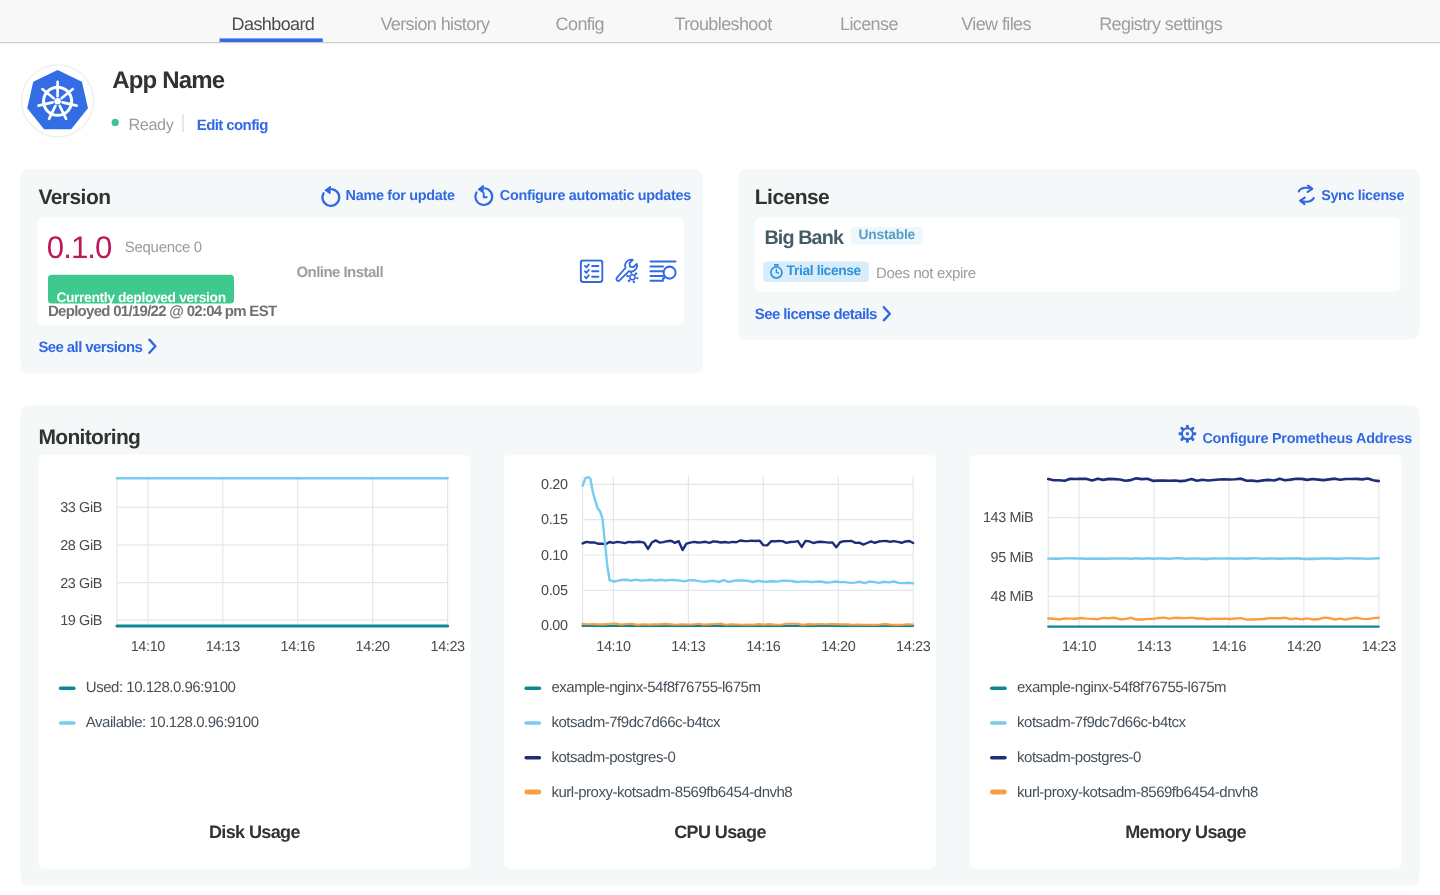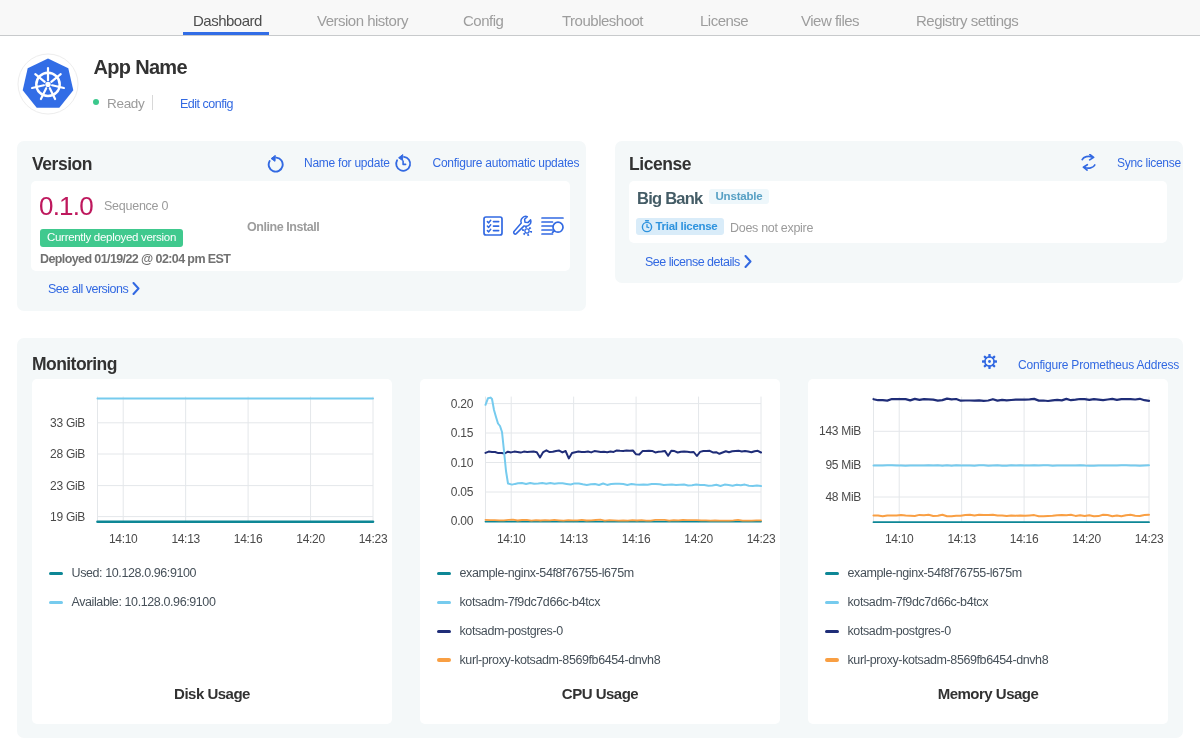--- a/index.html
+++ b/index.html
@@ -1,19 +1,19 @@
 <!DOCTYPE html>
 <html><head><meta charset="utf-8">
 <style>
 * { margin:0; padding:0; box-sizing:border-box; }
 body { width:1200px; height:746px; position:relative; overflow:hidden;
   font-family:"Liberation Sans", sans-serif; background:#fff;
   -webkit-font-smoothing:antialiased; }
 .abs { position:absolute; }
-.blue { color:#3269e2; font-weight:normal;margin-left:16px; }
+.blue { color:#3269e2; font-weight:bold; }
 </style></head>
 <body>
 
 <div class="abs" style="top:0;left:0;width:1200px;height:36px;background:#f8f8f8;border-bottom:1px solid #c8cacc">
 <div style="position:absolute;left:193px;top:11.5px;font-size:15px;letter-spacing:-0.5px;color:#4d4d4d;font-weight:normal">Dashboard</div>
     <div style="position:absolute;left:317px;top:11.5px;font-size:15px;letter-spacing:-0.5px;color:#9d9d9d;font-weight:normal">Version history</div>
     <div style="position:absolute;left:463px;top:11.5px;font-size:15px;letter-spacing:-0.5px;color:#9d9d9d;font-weight:normal">Config</div>
     <div style="position:absolute;left:562px;top:11.5px;font-size:15px;letter-spacing:-0.5px;color:#9d9d9d;font-weight:normal">Troubleshoot</div>
     <div style="position:absolute;left:700px;top:11.5px;font-size:15px;letter-spacing:-0.5px;color:#9d9d9d;font-weight:normal">License</div>
     <div style="position:absolute;left:801px;top:11.5px;font-size:15px;letter-spacing:-0.5px;color:#9d9d9d;font-weight:normal">View files</div>
@@ -42,21 +42,21 @@
 <div class="abs" style="left:152px;top:95px;width:1px;height:15px;background:#d8d8d8"></div>
 <div class="abs blue" style="left:164px;top:96.5px;font-size:12.5px;letter-spacing:-0.5px">Edit config</div>
 
 <div class="abs" style="left:17px;top:141px;width:569px;height:170px;background:#f4f8f9;border-radius:7px">
   <div class="abs" style="left:15px;top:13px;font-size:17.5px;font-weight:bold;letter-spacing:-0.45px;color:#323232">Version</div>
   <div class="abs blue" style="left:271px;top:14.5px;font-size:12px;letter-spacing:-0.25px">Name for update</div>
   <div class="abs blue" style="left:399.5px;top:14.5px;font-size:12px;letter-spacing:-0.25px">Configure automatic updates</div>
   <div class="abs" style="left:14px;top:40px;width:539px;height:90px;background:#fff;border-radius:5px">
     <div class="abs" style="left:8px;top:9.5px;font-size:26px;font-weight:normal;letter-spacing:-0.8px;color:#be185d">0.1.0</div>
     <div class="abs" style="left:73px;top:18px;font-size:12.5px;letter-spacing:-0.25px;color:#9b9b9b">Sequence 0</div>
-    <div class="abs" style="left:9px;top:48px;height:17.5px;line-height:17.5px;padding:0 7px;background:#40c98e;border-radius:3px;font-size:11.5px;letter-spacing:-0.3px;font-weight:normal;color:#fff">Currently deployed version</div>
+    <div class="abs" style="left:9px;top:48px;height:17.5px;line-height:17.5px;padding:12px 7px;background:#40c98e;border-radius:3px;font-size:11.5px;letter-spacing:-0.3px;font-weight:bold;color:#fff">Currently deployed version</div>
     <div class="abs" style="left:9px;top:71px;font-size:12.5px;letter-spacing:-0.6px;font-weight:bold;color:#717171">Deployed 01/19/22 @ 02:04 pm EST</div>
     <div class="abs" style="left:216px;top:38.5px;font-size:12.5px;letter-spacing:-0.45px;font-weight:bold;color:#9d9d9d">Online Install</div>
     <svg width="20" height="20" viewBox="0 0 20 20" style="position:absolute;left:452px;top:35px">
 <rect x="1" y="1" width="18" height="18" rx="2" fill="none" stroke="#3269e2" stroke-width="1.7"></rect>
 <path d="M4.4 5.6 l1.3 1.3 l2 -2.6" fill="none" stroke="#3269e2" stroke-width="1.5" stroke-linecap="round" stroke-linejoin="round"></path>
 <path d="M4.4 10.1 l1.3 1.3 l2 -2.6" fill="none" stroke="#3269e2" stroke-width="1.5" stroke-linecap="round" stroke-linejoin="round"></path>
 <path d="M4.4 14.6 l1.3 1.3 l2 -2.6" fill="none" stroke="#3269e2" stroke-width="1.5" stroke-linecap="round" stroke-linejoin="round"></path>
 <line x1="10.5" y1="5.6" x2="15.6" y2="5.6" stroke="#3269e2" stroke-width="1.7" stroke-linecap="round"></line>
 <line x1="10.5" y1="10.1" x2="15.6" y2="10.1" stroke="#3269e2" stroke-width="1.7" stroke-linecap="round"></line>
 <line x1="10.5" y1="14.6" x2="15.6" y2="14.6" stroke="#3269e2" stroke-width="1.7" stroke-linecap="round"></line>

